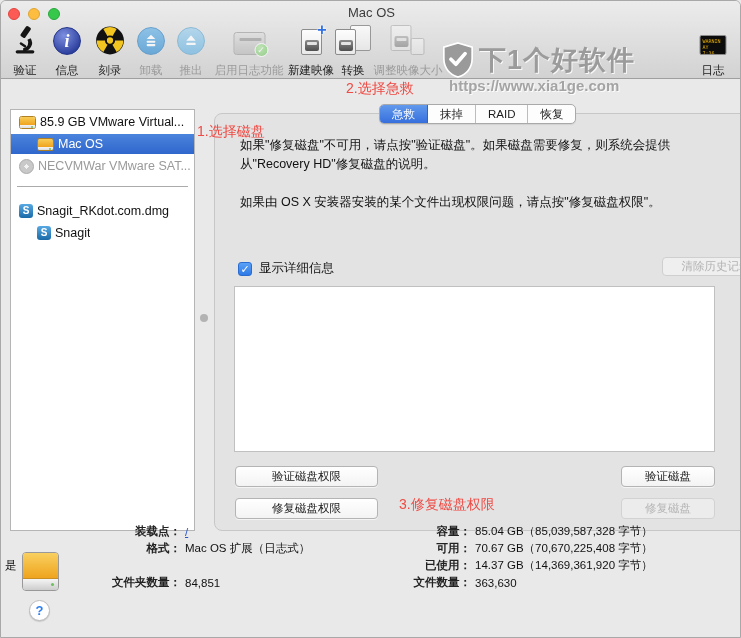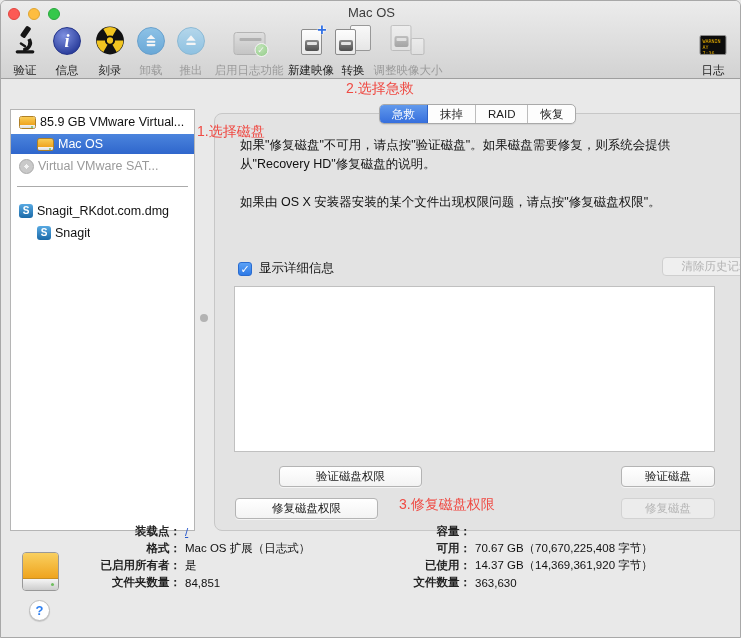--- a/index.html
+++ b/index.html
@@ -93,21 +93,21 @@
   .details-row { position:absolute; left:23px; top:146px; display:flex; align-items:center; gap:7px; }
   .checkbox { width:14px; height:14px; border-radius:3px; background:linear-gradient(#5ba1f6,#2e7ae6); border:1px solid #2a6cd0;
               color:#fff; font-size:11px; line-height:13px; text-align:center; font-weight:bold; }
   .details-label { font-size:12.5px; color:#111; }
 
   .btn { position:absolute; height:21px; background:linear-gradient(#ffffff,#f3f3f3); border:1px solid #b4b4b4; border-radius:4px;
          font-size:11.5px; color:#1c1c1c; text-align:center; line-height:19px; box-shadow:0 1px 0 rgba(255,255,255,.6); }
   .btn.disabled { background:#ececec; color:#b5b5b5; border-color:#d2d2d2; box-shadow:none; }
   .clear-history { right:16px; top:143px; width:108px; height:19px; line-height:17px; background:#efefef; color:#b2b2b2; border-color:#cfcfcf; box-shadow:none; }
   .history-box { position:absolute; left:19px; top:172px; width:481px; height:166px; background:#fff; border:1px solid #c0c0c0; }
-  .b-vperm { left:20px; top:352px; width:143px;margin-left:44px; }
+  .b-vperm { left:20px; top:352px; width:143px; }
   .b-rperm { left:20px; top:384px; width:143px; }
   .b-vdisk { left:406px; top:352px; width:94px; }
   .b-rdisk { left:406px; top:384px; width:94px; }
 
   
   .bigdrive { position:absolute; left:21px; top:551px; width:37px; height:39px; border:1px solid #999; border-radius:4px; overflow:hidden; }
   .bigdrive-top { height:26px; background:linear-gradient(#f9d060,#efa41e); border-bottom:1px solid #c98f22; }
   .bigdrive-bot { height:12px; background:linear-gradient(#f5f5f5,#c9c9c9); position:relative; }
   .bigdrive-bot::after { content:""; position:absolute; right:4px; top:4px; width:3px; height:3px; border-radius:50%; background:#6fbf5f; }
   .help-btn { position:absolute; left:28px; top:599px; width:21px; height:21px; border-radius:50%; background:#fff;
@@ -254,20 +254,32 @@
       <div class="tb-icon">
         <div class="log-icon">
           <div>WARNIN</div>
           <div>AY 7:36</div>
         </div>
       </div>
       <div class="tb-label">日志</div>
     </div>
   </div>
 
+  <div class="watermark">
+    <div class="wm-row">
+      <span>
+        <svg width="34" height="38" viewBox="0 0 24 26">
+          <path d="M12 1 L22 4 V12 C22 19 17.5 23.5 12 25 C6.5 23.5 2 19 2 12 V4 Z" fill="#9a9a9a" stroke="#fff" stroke-width="1.2"></path>
+          <path d="M7 12.5 L10.5 16 L17 8.5" fill="none" stroke="#fff" stroke-width="2.6" stroke-linecap="round" stroke-linejoin="round"></path>
+        </svg>
+      </span>
+      <span class="wm-title">下1个好软件</span>
+    </div>
+    <div class="wm-url">https://www.xia1ge.com</div>
+  </div>
 
   <div class="red-note" style="left: 345px; top: 79px; color: rgb(239, 74, 67);">2.选择急救</div>
   <div class="red-note" style="left: 196px; top: 122px; color: rgb(239, 74, 67);">1.选择磁盘</div>
   <div class="red-note" style="left: 398px; top: 495px; color: rgb(239, 74, 67);">3.修复磁盘权限</div>
 
   <div class="sidebar">
     <div class="sb-row">
       <span class="drv">
           <span class="drv-top" style="display:block"></span>
           <span class="drv-bot" style="display:block"></span>
@@ -276,21 +288,21 @@
     </div>
     <div class="sb-row indent selected">
       <span class="drv">
           <span class="drv-top" style="display:block"></span>
           <span class="drv-bot" style="display:block"></span>
         </span>
       <span class="sb-label">Mac OS</span>
     </div>
     <div class="sb-row dim">
       <span class="cd"></span>
-      <span class="sb-label">Virtual VMware SAT...</span>
+      <span class="sb-label">NECVMWar VMware SAT...</span>
     </div>
     <div class="sb-divider"></div>
     <div class="sb-row">
       <span class="snagit-ic">S</span>
       <span class="sb-label">Snagit_RKdot.com.dmg</span>
     </div>
     <div class="sb-row indent">
       <span class="snagit-ic">S</span>
       <span class="sb-label">Snagit</span>
     </div>
@@ -334,32 +346,32 @@
   <div class="info-col left">
     <div class="info-row">
       <span class="info-label">装载点：</span>
       <span class="info-value mount-link">/</span>
     </div>
     <div class="info-row">
       <span class="info-label">格式：</span>
       <span class="info-value">Mac OS 扩展（日志式）</span>
     </div>
     <div class="info-row">
-      <span class="info-label">已启用所有者：</span>
       <span class="info-value">是</span>
     </div>
     <div class="info-row">
       <span class="info-label">文件夹数量：</span>
       <span class="info-value">84,851</span>
     </div>
   </div>
 
   <div class="info-col right">
     <div class="info-row">
       <span class="info-label">容量：</span>
+      <span class="info-value">85.04 GB（85,039,587,328 字节）</span>
     </div>
     <div class="info-row">
       <span class="info-label">可用：</span>
       <span class="info-value">70.67 GB（70,670,225,408 字节）</span>
     </div>
     <div class="info-row">
       <span class="info-label">已使用：</span>
       <span class="info-value">14.37 GB（14,369,361,920 字节）</span>
     </div>
     <div class="info-row">

